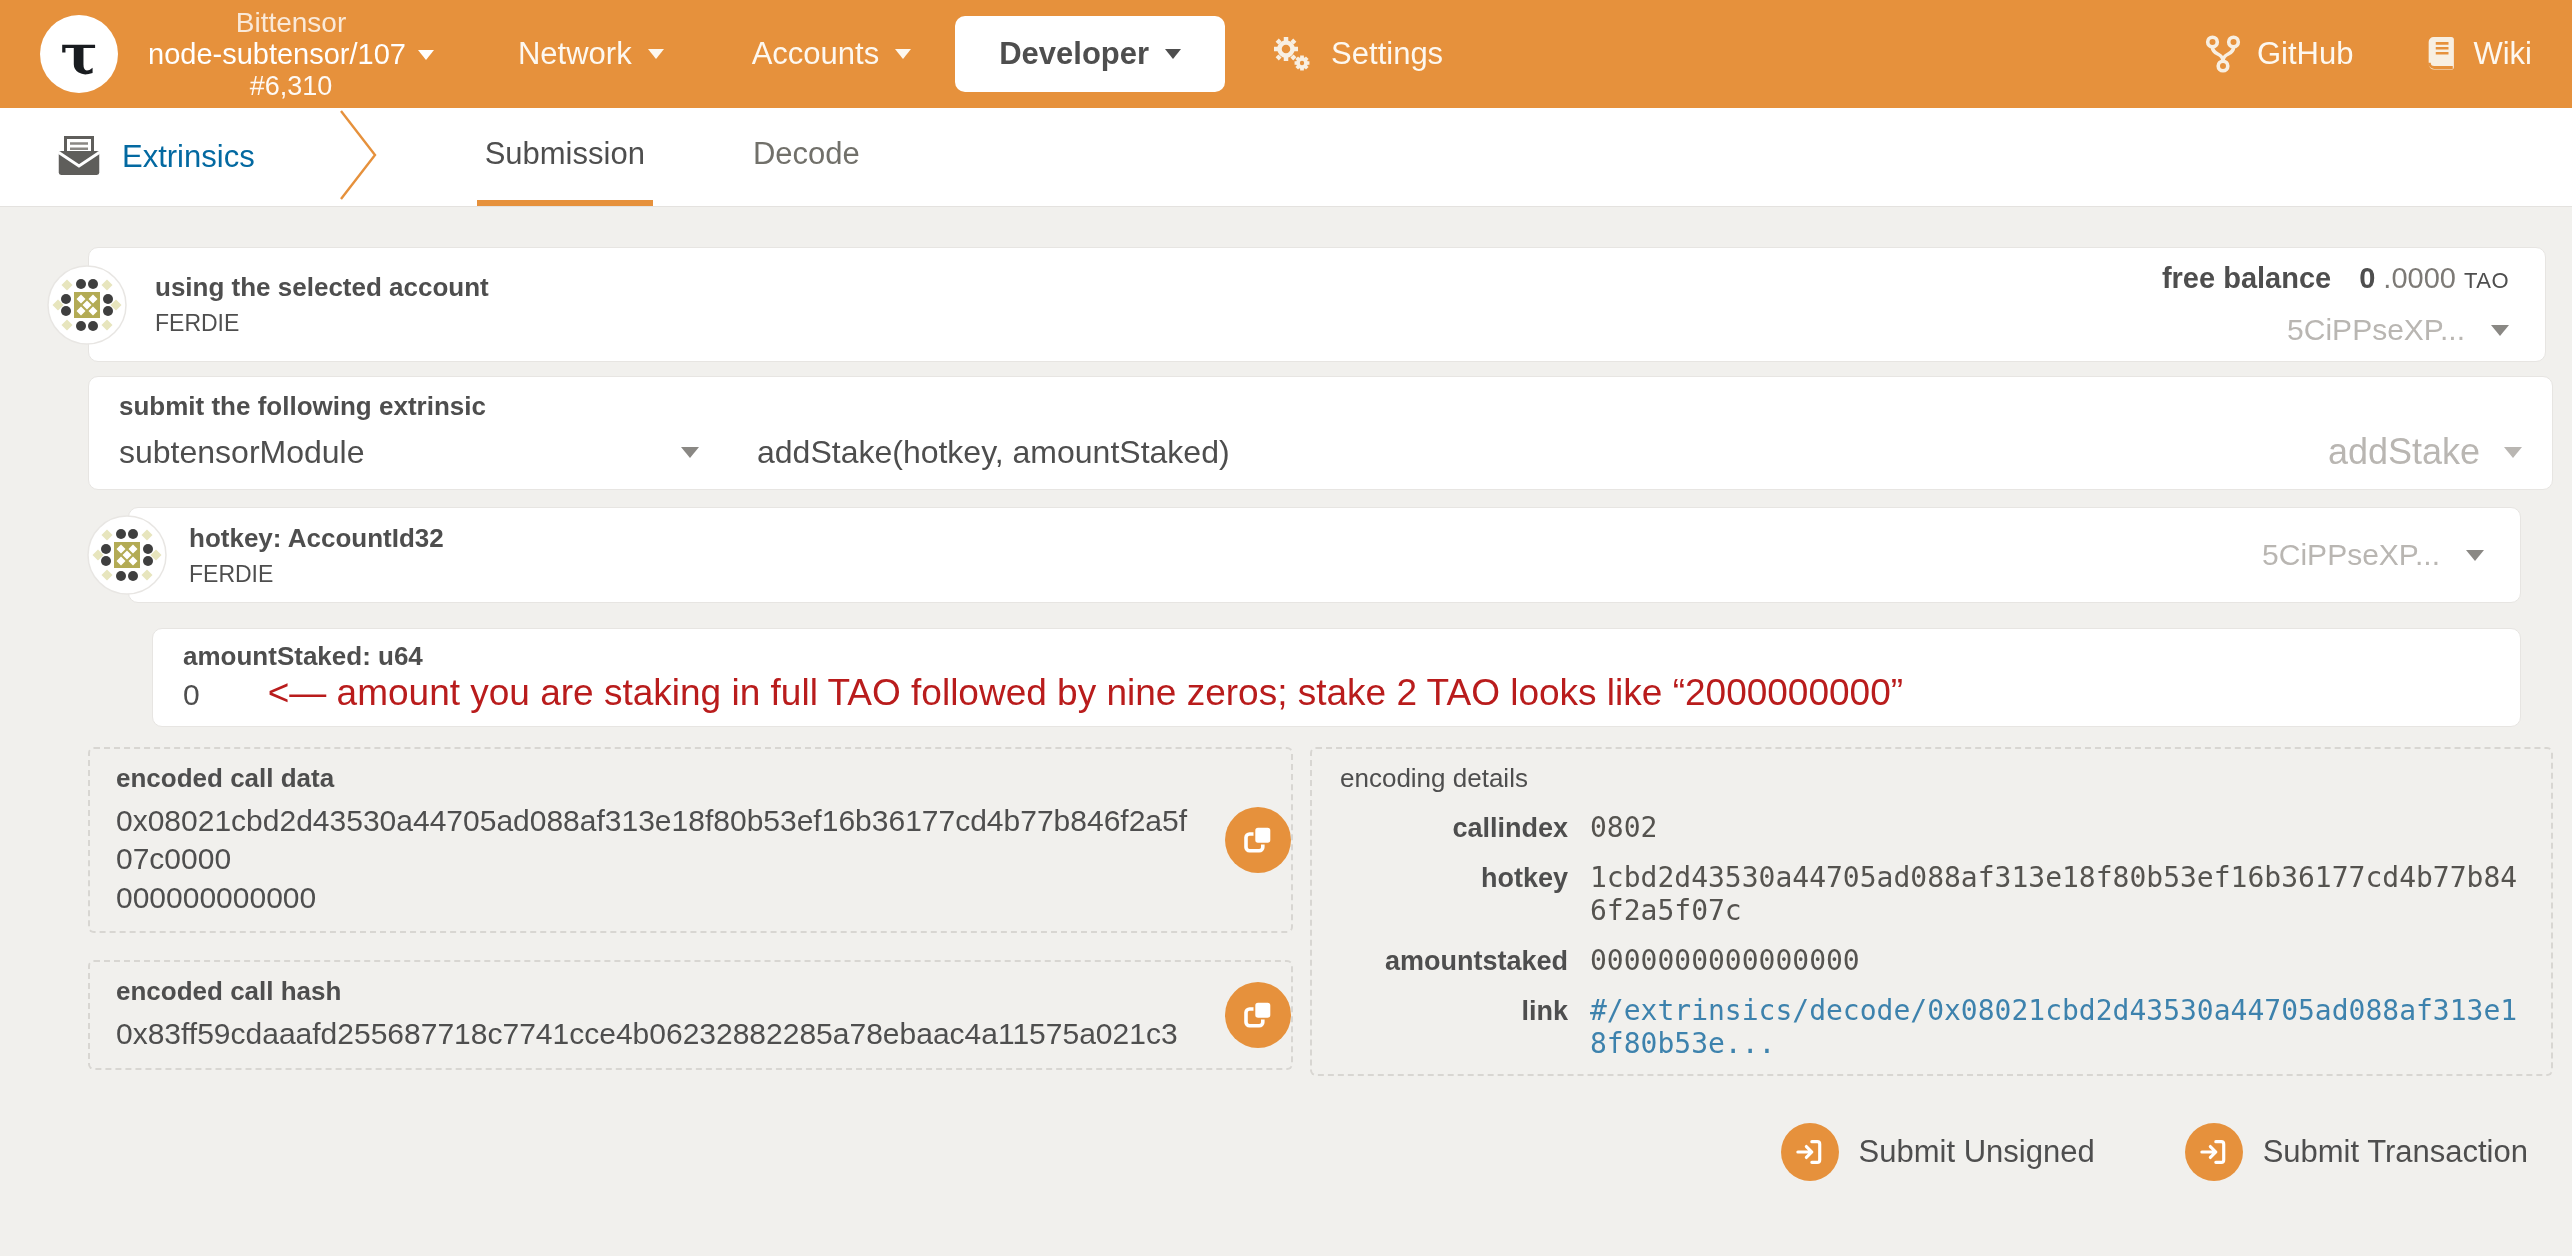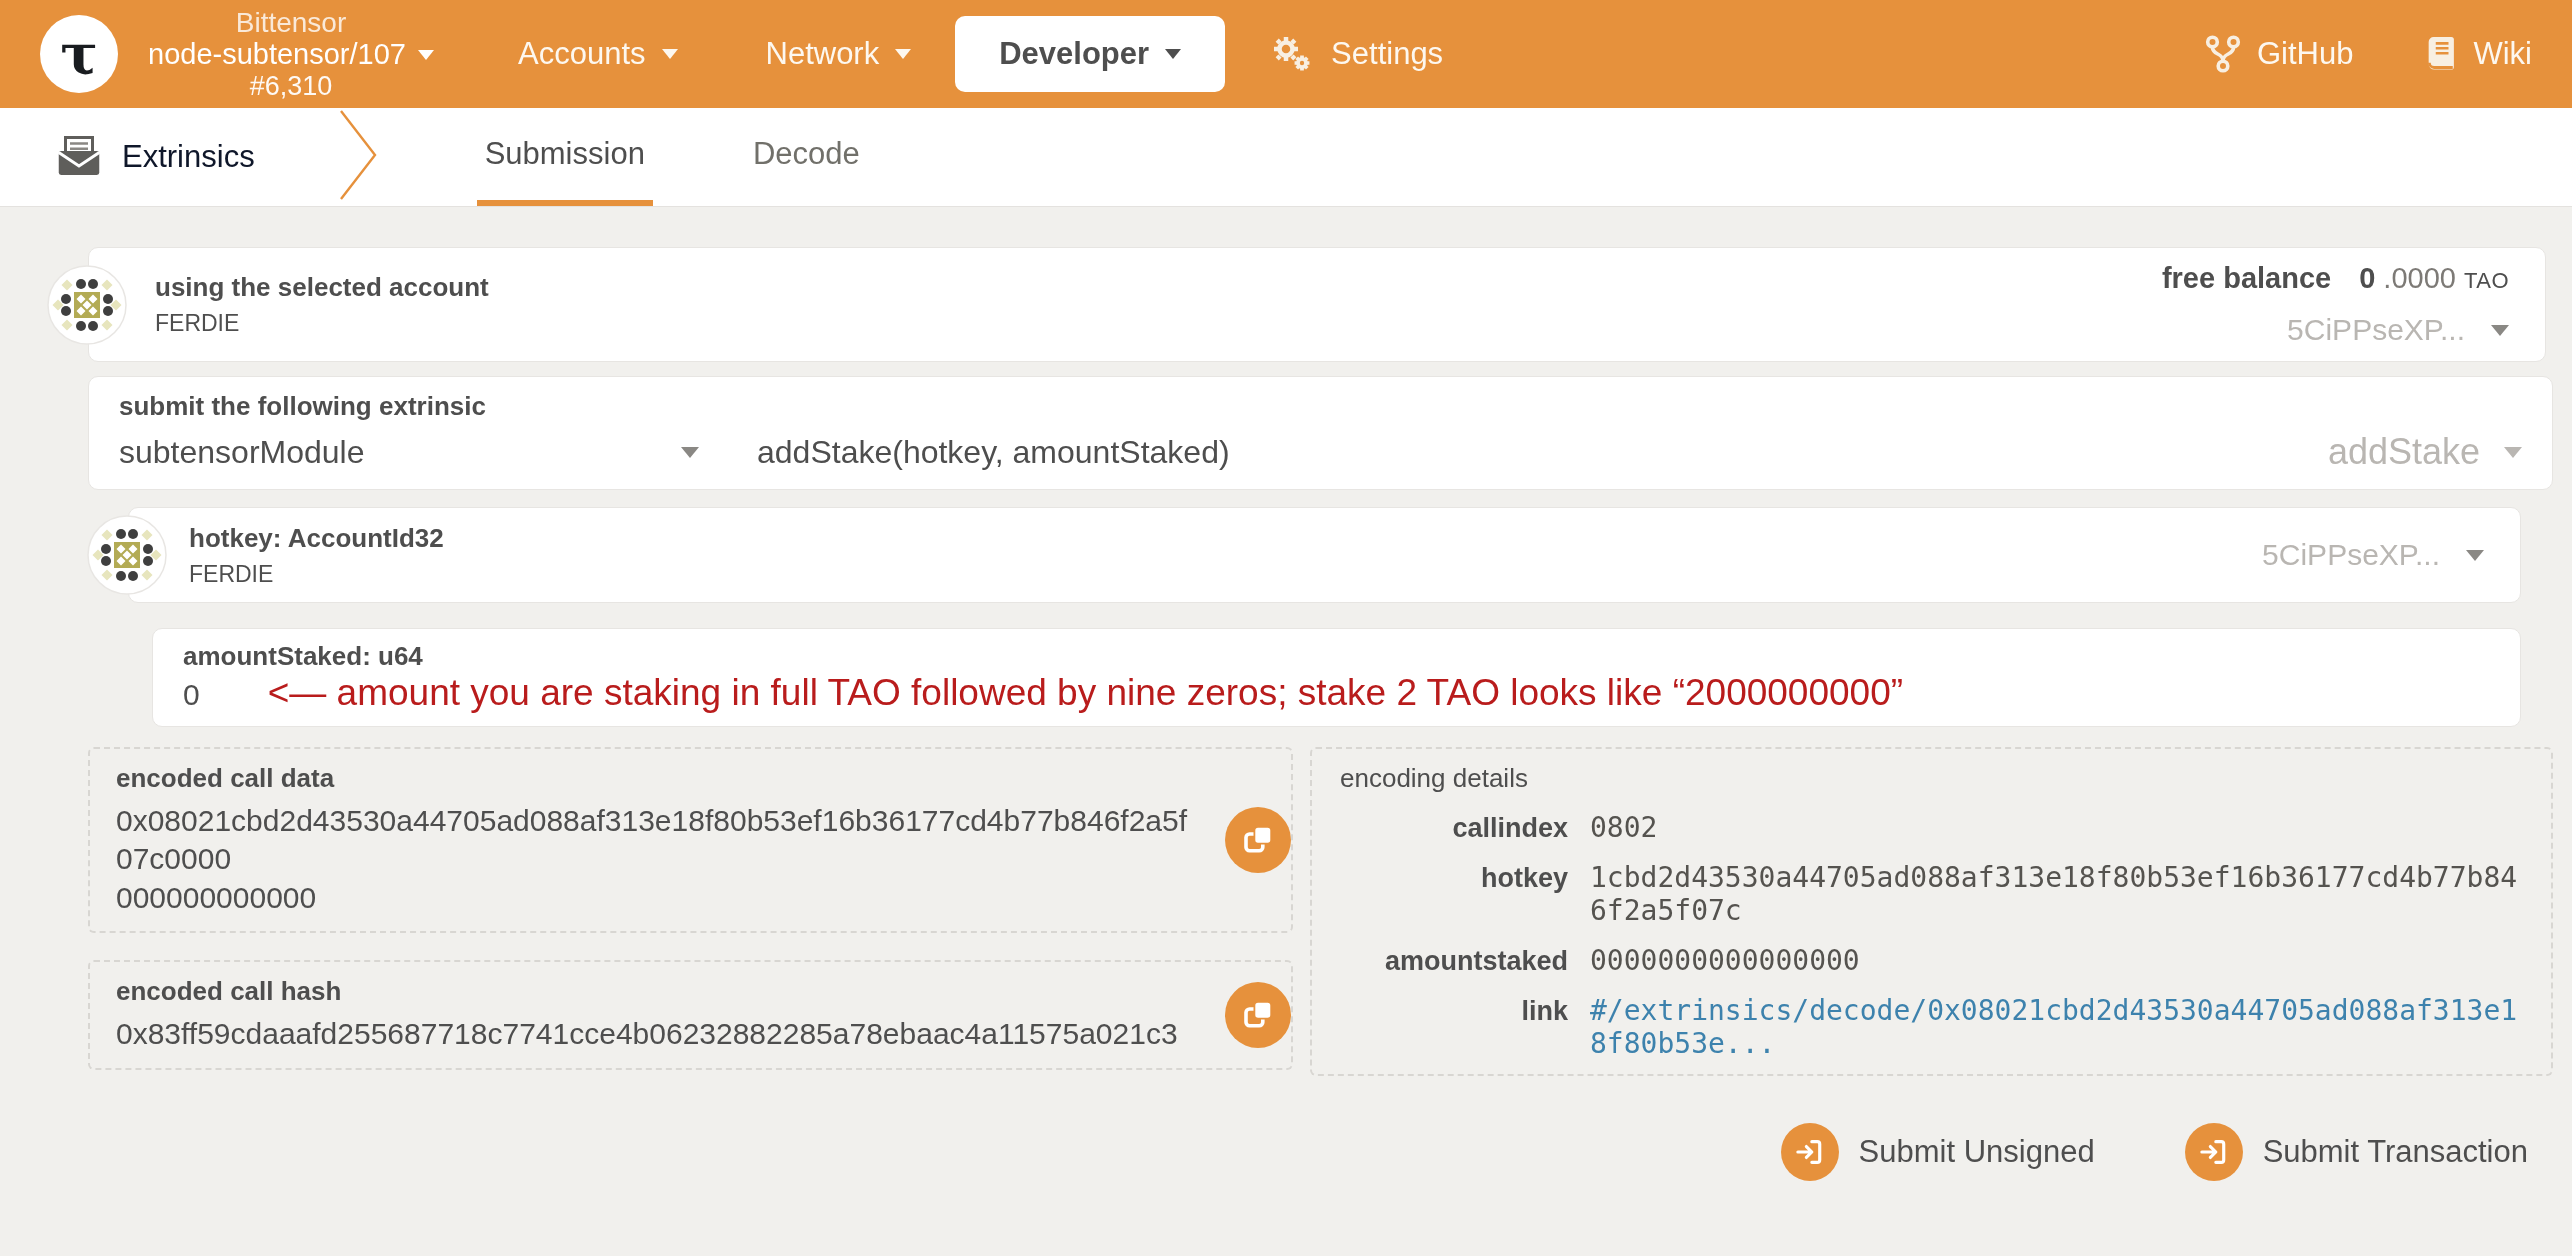--- a/index.html
+++ b/index.html
@@ -20,21 +20,21 @@
   .caret{display:inline-block;width:0;height:0;border-left:9px solid transparent;border-right:9px solid transparent;
          border-top:11px solid currentColor;}
   .caret.small{border-left-width:8px;border-right-width:8px;border-top-width:10px;}
   .menu{display:flex;align-items:center;margin-left:40px;}
   .menu-item{display:flex;align-items:center;gap:16px;color:#fdf8f0;font-size:31px;padding:0 44px;height:76px;cursor:pointer;border-radius:10px;}
   .menu-item.active{background:#fff;color:#4e4e4e;font-weight:bold;}
   .nav-links{margin-left:auto;display:flex;gap:70px;align-items:center;}
   .nav-link{display:flex;align-items:center;gap:16px;color:#fdf8f0;font-size:31px;cursor:pointer;}
   
   .tabbar{height:99px;background:#fff;display:flex;align-items:stretch;padding-left:56px;box-sizing:border-box;border-bottom:1px solid #e4e2df;}
-  .section{display:flex;align-items:center;gap:20px;font-size:31px;color:#0f172a;}
+  .section{display:flex;align-items:center;gap:20px;font-size:31px;color:#0369a1;}
   .divider{align-self:center;margin-left:82px;}
   .tabs{display:flex;margin-left:52px;}
   .tab{display:flex;align-items:center;margin:0 46px;padding:0 8px;font-size:31px;color:#71706a;cursor:pointer;
        border-bottom:6px solid transparent;box-sizing:border-box;}
   .tab.active{color:#4e4e4e;border-bottom-color:#e6913c;}
   
   .content{padding-top:40px;}
   .box{background:#fff;border:1px solid #e7e5e2;border-radius:10px;box-sizing:border-box;}
   .field-label{font-weight:bold;font-size:26px;color:#4e4e4e;}
   .field-value{font-size:23px;color:#4e4e4e;margin-top:7px;}
@@ -90,25 +90,25 @@
   <div class="chain">
     <div class="name">Bittensor</div>
     <div class="node">
       <span>node-subtensor/107</span>
       <span class="caret small"></span>
     </div>
     <div class="block">#6,310</div>
   </div>
   <div class="menu">
     <div class="menu-item">
+      <span>Network</span>
+      <span class="caret small"></span>
+    </div>
+    <div class="menu-item">
       <span>Accounts</span>
-      <span class="caret small"></span>
-    </div>
-    <div class="menu-item">
-      <span>Network</span>
       <span class="caret small"></span>
     </div>
     <div class="menu-item active">
       <span>Developer</span>
       <span class="caret small"></span>
     </div>
     <div class="menu-item">
       <span style="display:inline-flex;">
         <svg width="46" height="42" viewBox="0 0 46 42" fill="none" stroke="#f8efe2" stroke-width="4.5">
           <circle cx="17" cy="16" r="6.5"></circle>

